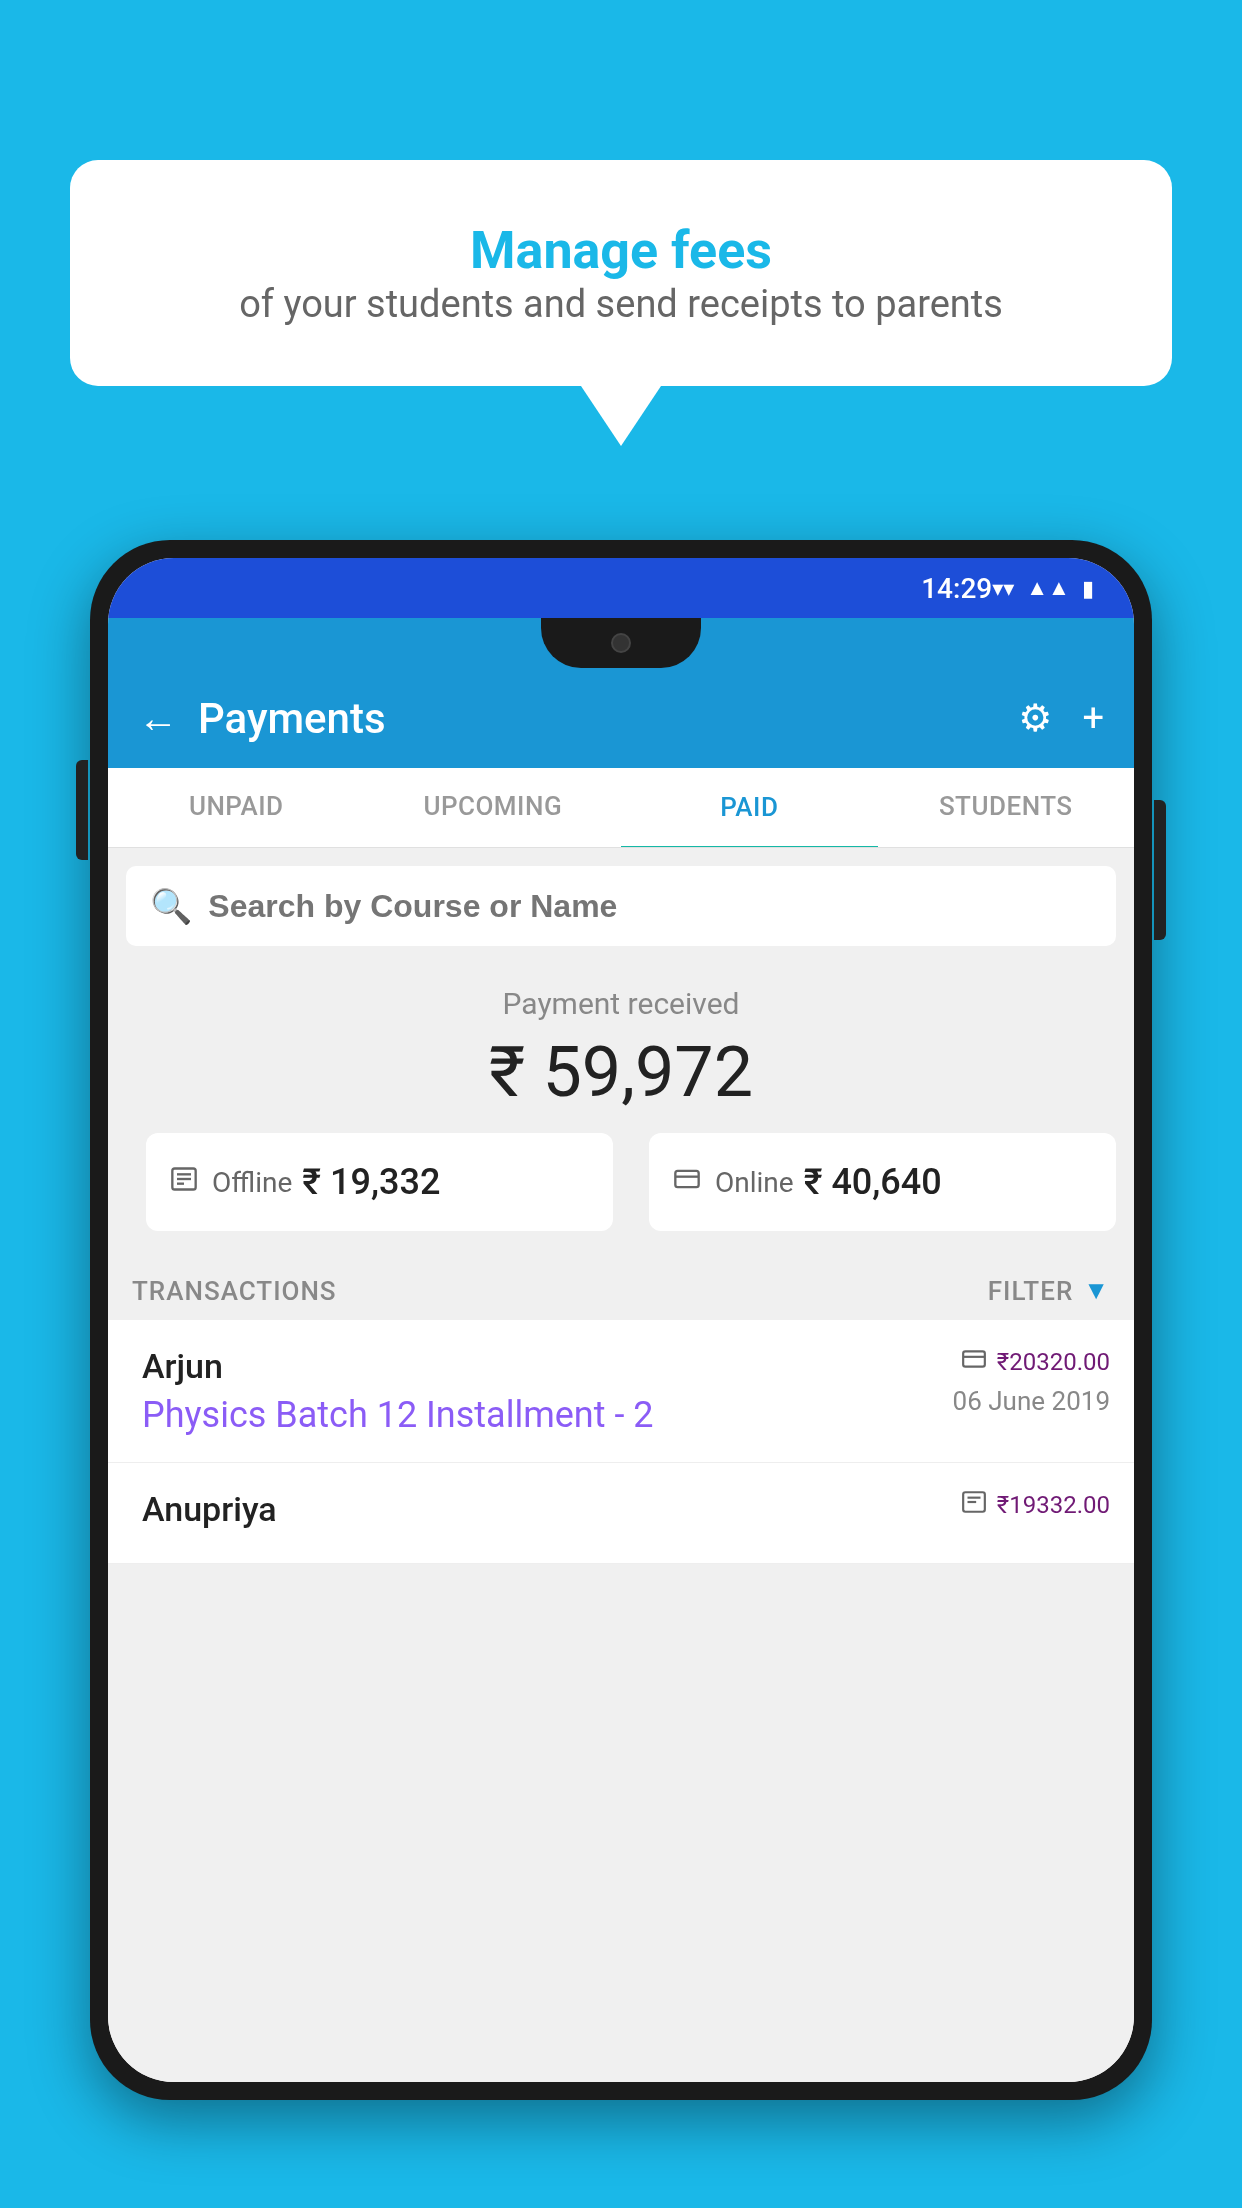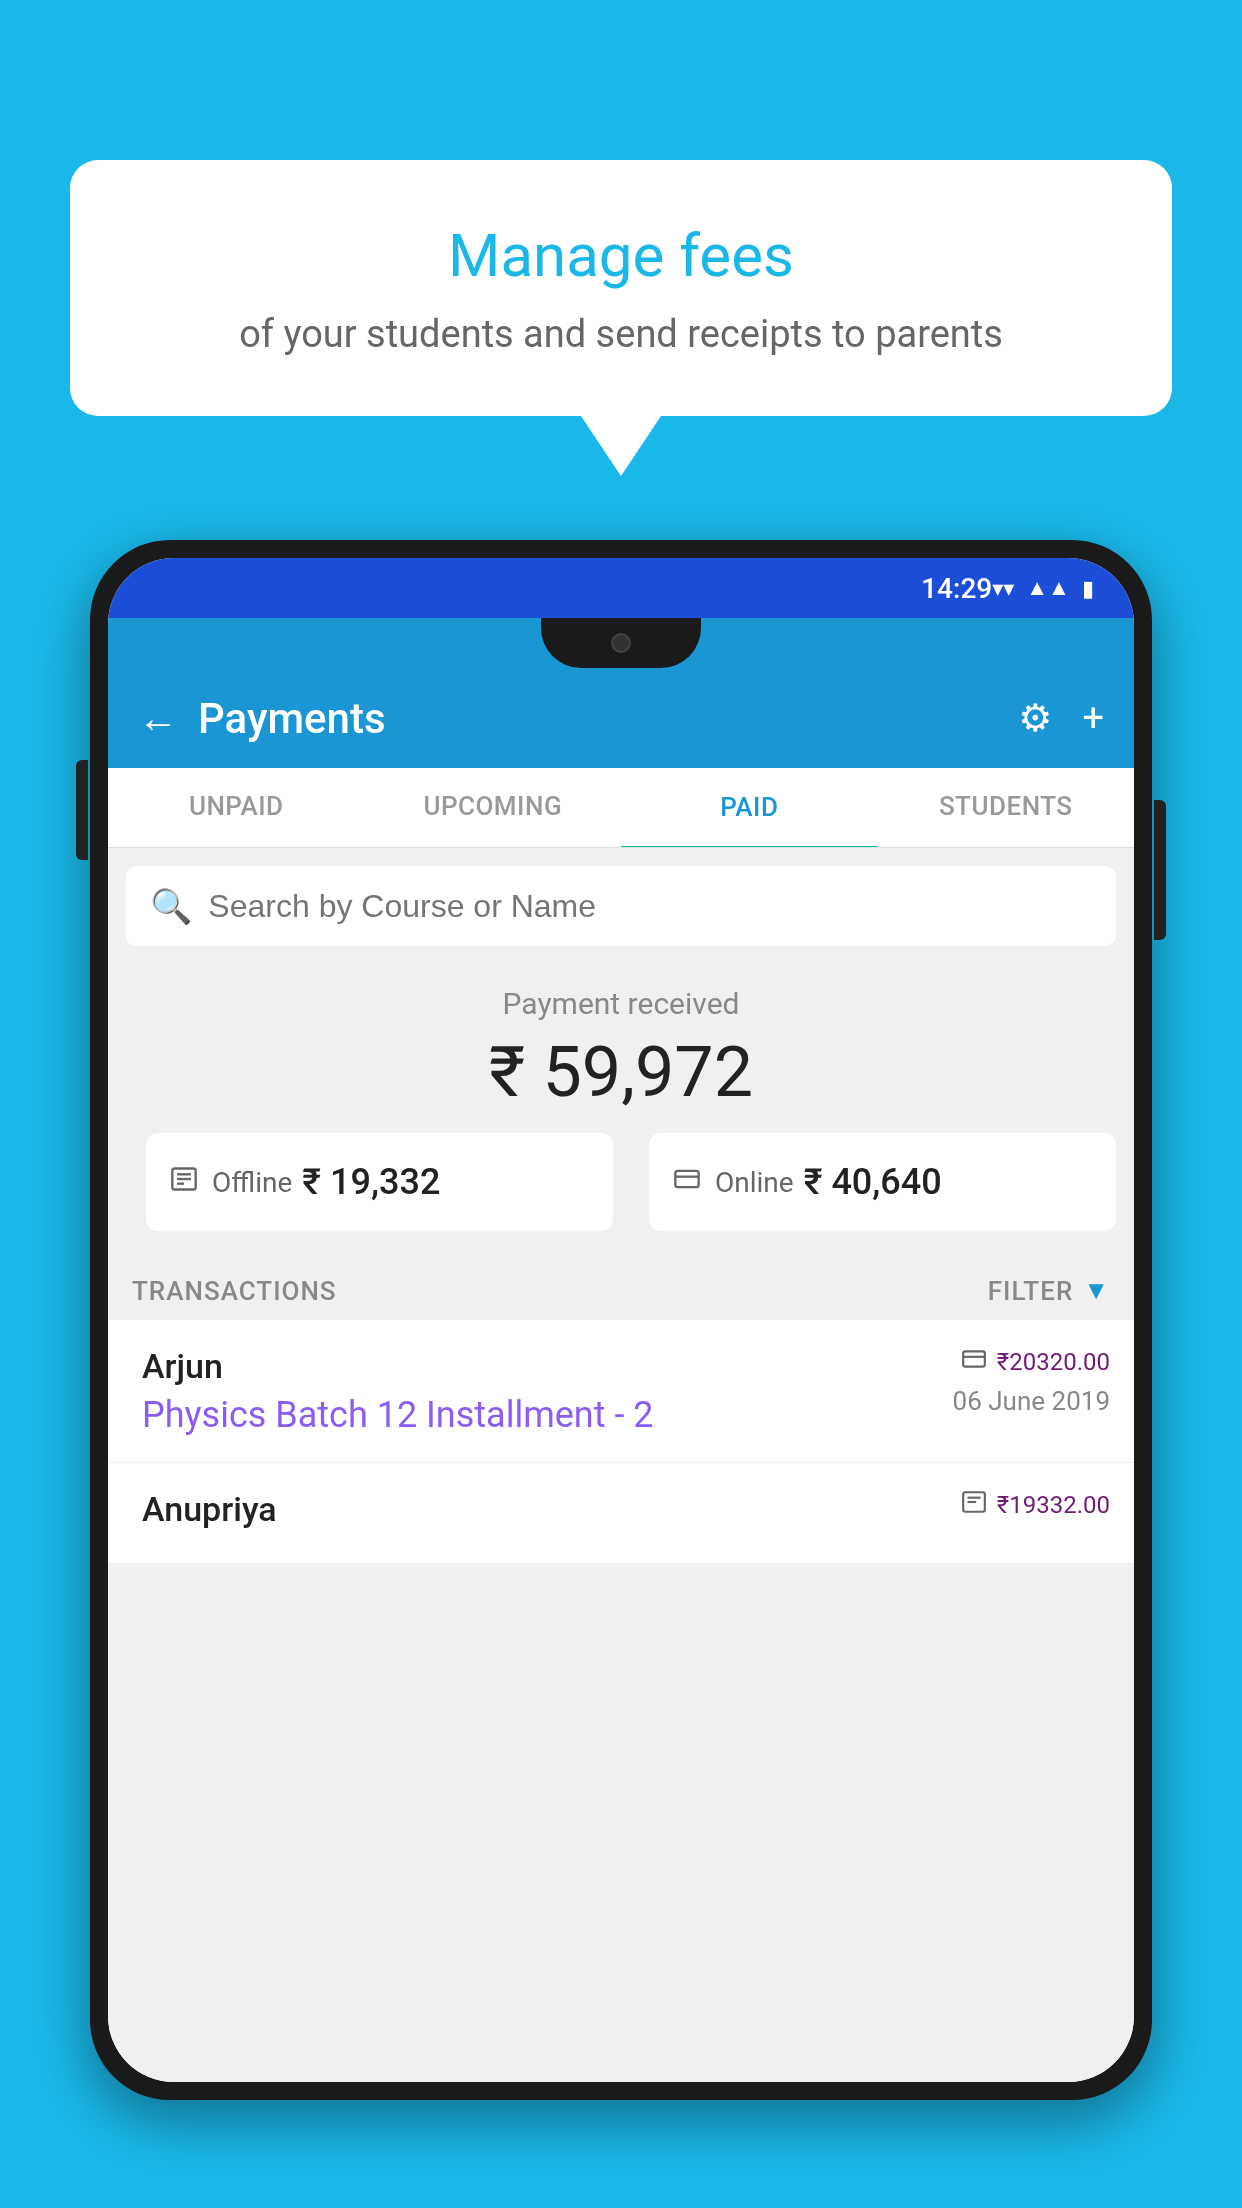--- a/index.html
+++ b/index.html
@@ -27,25 +27,24 @@
     .speech-bubble {
       background: white;
       border-radius: 28px;
       padding: 60px 80px;
       text-align: center;
       width: 100%;
       position: relative;
     }
 
     .speech-bubble-title {
-      font-size: 60px;
+      font-size: 52px;
       color: #1ab8e8;
-      font-weight: 400;
+      font-weight: 700;
       line-height: 1.2;
-      margin-bottom: 20px;
     }
 
     .speech-bubble-subtitle {
       font-size: 38px;
       color: #666;
       font-weight: 400;
     }
 
     .speech-bubble-tail {
       width: 0;
@@ -258,20 +257,21 @@
       font-size: 34px;
     }
 
     .search-input {
       flex: 1;
       border: none;
       outline: none;
       font-size: 32px;
       color: #aaa;
       background: transparent;
+      font-weight: bold;
     }
 
     
     .payment-received {
       background: #f0f0f0;
       padding: 40px 30px 20px;
       text-align: center;
     }
 
     .payment-label {

